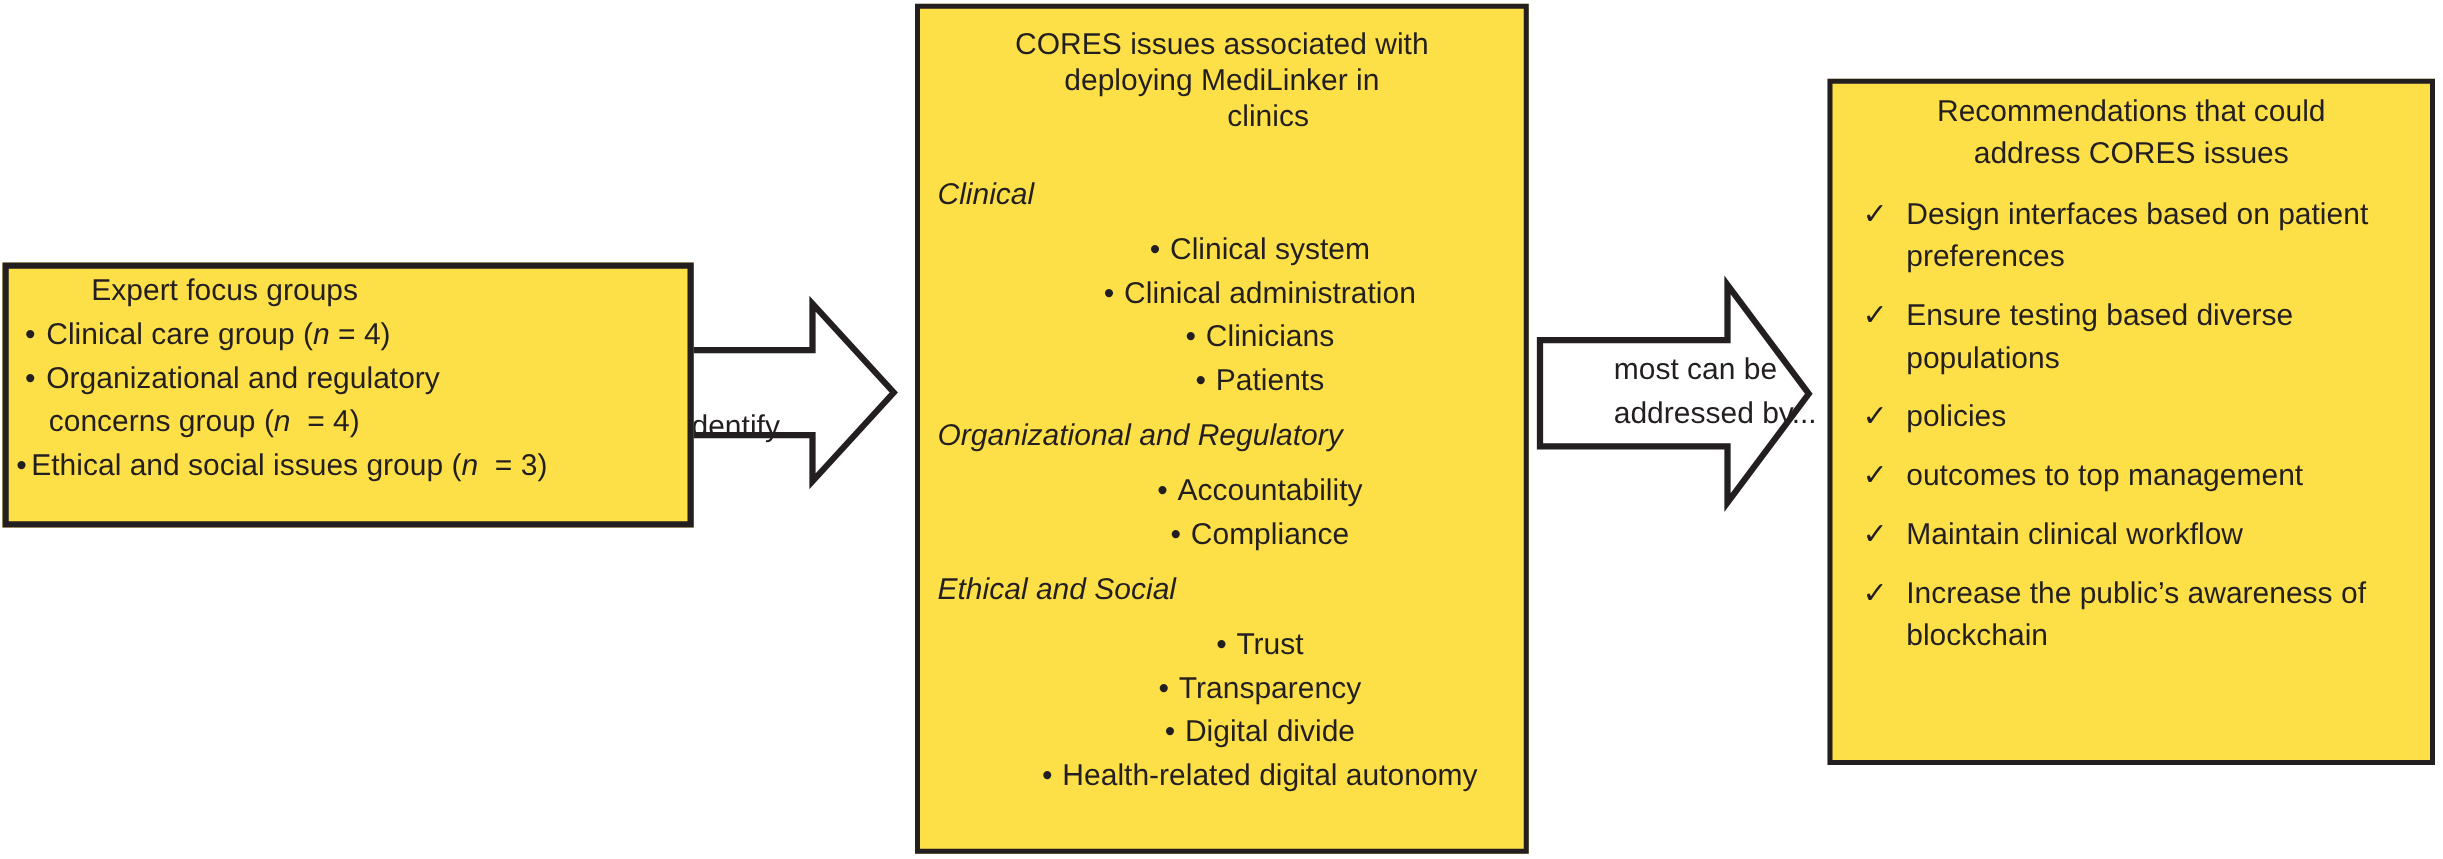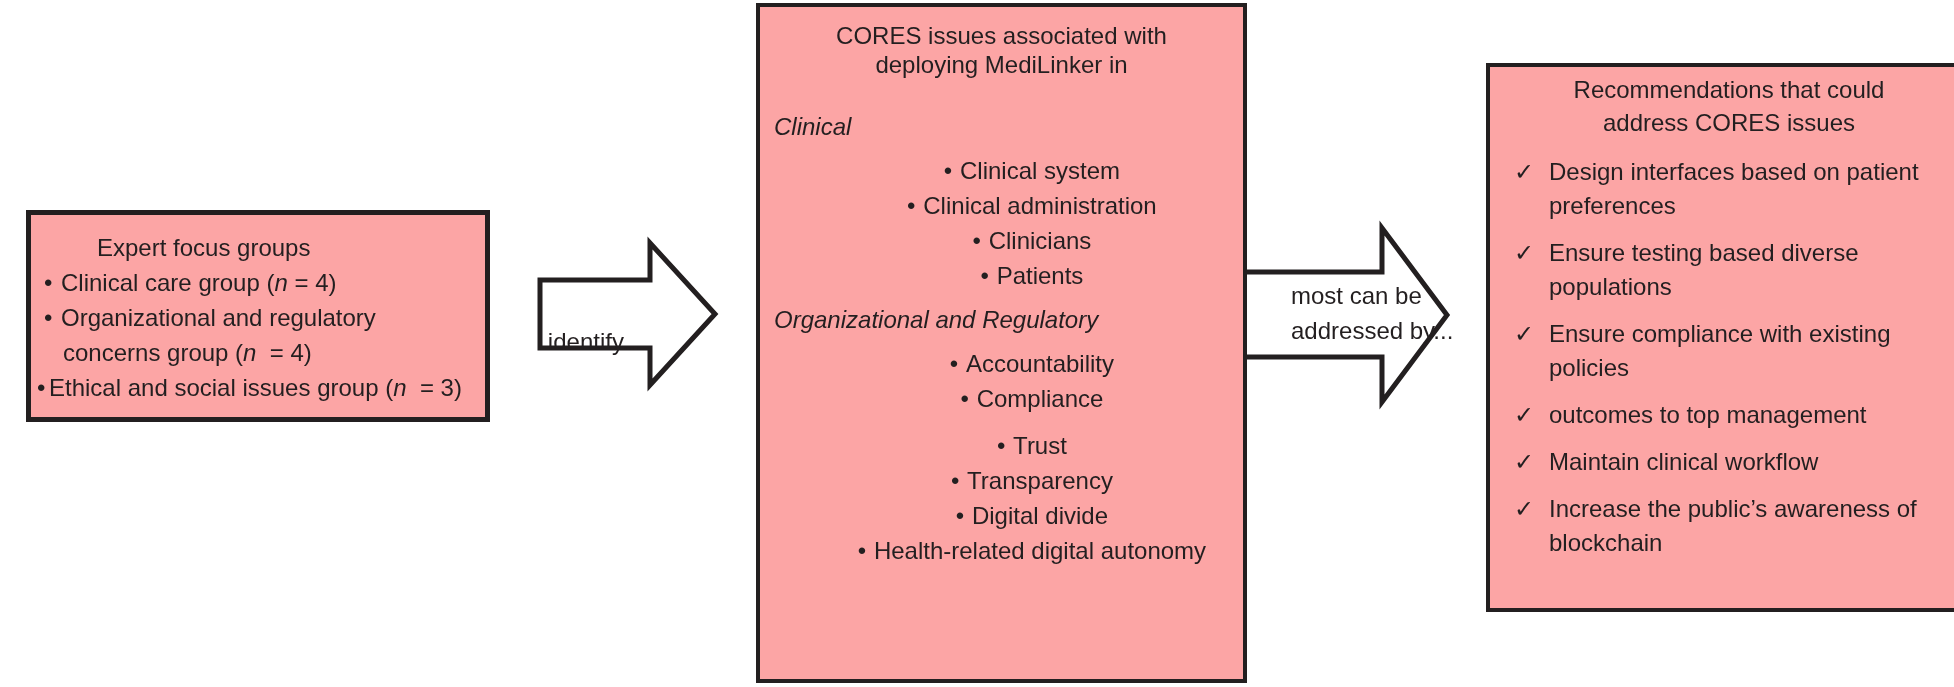--- a/index.html
+++ b/index.html
@@ -1,24 +1,24 @@
 <!DOCTYPE html>
 <html><head>
 <meta charset="utf-8">
 <style>
   html, body { margin: 0; padding: 0; background: #ffffff; }
   body {
     width: 1954px; height: 687px; position: relative; overflow: hidden;
     font-family: "Liberation Sans", sans-serif;
     font-size: 24px; color: #231f20;
   }
-  .box { position: absolute; background: #fca5a5; box-sizing: border-box; margin-left: 24px; }
+  .box { position: absolute; background: #fde047; box-sizing: border-box; }
 
   
-  #left-box { left: 2px; top: 210px; width: 464px; height: 212px; border: 5px solid #231f20; padding-top: 15px; }
+  #left-box { left: 2px; top: 210px; width: 553px; height: 212px; border: 5px solid #231f20; }
   .lb-line { line-height: 35px; white-space: nowrap; }
   .lb-title { margin-left: 66px; }
   .lb-item { padding-left: 13px; }
   .lb-bullet { display: inline-block; width: 17px; }
   .lb-cont { padding-left: 32px; }
   .lb-item3 { padding-left: 6px; }
   .lb-item3 .lb-bullet { width: 12px; }
   .var-n { font-style: italic; }
 
   
@@ -66,36 +66,38 @@
   <div class="lb-line lb-item"><span class="lb-bullet">•</span><span>Clinical care group (</span><span class="var-n">n</span><span> = 4)</span></div>
   <div class="lb-line lb-item"><span class="lb-bullet">•</span><span>Organizational and regulatory</span></div>
   <div class="lb-line lb-cont"><span>concerns group (</span><span class="var-n">n</span><span>&nbsp;&nbsp;= 4)</span></div>
   <div class="lb-line lb-item lb-item3"><span class="lb-bullet">•</span><span>Ethical and social issues group (</span><span class="var-n">n</span><span>&nbsp;&nbsp;= 3)</span></div>
 </div>
 
 <div class="box" id="middle-box">
   <div class="mb-title">
     <div class="mb-title-line">CORES issues associated with</div>
     <div class="mb-title-line">deploying MediLinker in</div>
+    <div class="mb-title-line mb-title-l3">clinics</div>
   </div>
 
   <div class="mb-heading">Clinical</div>
   <div class="mb-list">
     <div class="mb-item"><span class="mb-bullet">•</span><span>Clinical system</span></div>
     <div class="mb-item"><span class="mb-bullet">•</span><span>Clinical administration</span></div>
     <div class="mb-item"><span class="mb-bullet">•</span><span>Clinicians</span></div>
     <div class="mb-item"><span class="mb-bullet">•</span><span>Patients</span></div>
   </div>
 
   <div class="mb-heading">Organizational and Regulatory</div>
   <div class="mb-list">
     <div class="mb-item"><span class="mb-bullet">•</span><span>Accountability</span></div>
     <div class="mb-item"><span class="mb-bullet">•</span><span>Compliance</span></div>
   </div>
 
+  <div class="mb-heading">Ethical and Social</div>
   <div class="mb-list">
     <div class="mb-item"><span class="mb-bullet">•</span><span>Trust</span></div>
     <div class="mb-item"><span class="mb-bullet">•</span><span>Transparency</span></div>
     <div class="mb-item"><span class="mb-bullet">•</span><span>Digital divide</span></div>
     <div class="mb-item"><span class="mb-bullet">•</span><span>Health-related digital autonomy</span></div>
   </div>
 </div>
 
 <div class="box" id="right-box">
   <div>
@@ -105,21 +107,21 @@
   <div class="rb-items">
     <div class="rb-item">
       <div class="rb-line rb-line1"><span class="rb-check">✓</span><span>Design interfaces based on patient</span></div>
       <div class="rb-line">preferences</div>
     </div>
     <div class="rb-item">
       <div class="rb-line rb-line1"><span class="rb-check">✓</span><span>Ensure testing based diverse</span></div>
       <div class="rb-line">populations</div>
     </div>
     <div class="rb-item">
-      <div class="rb-line rb-line1"><span class="rb-check">✓</span><span>Ensure compliance with existing</span></div>
+      <div class="rb-line rb-line1"><span class="rb-check">✓</span></div>
       <div class="rb-line">policies</div>
     </div>
     <div class="rb-item">
       <div class="rb-line rb-line1"><span class="rb-check">✓</span></div>
       <div class="rb-line">outcomes to top management</div>
     </div>
     <div class="rb-item">
       <div class="rb-line rb-line1"><span class="rb-check">✓</span><span>Maintain clinical workflow</span></div>
     </div>
     <div class="rb-item">

